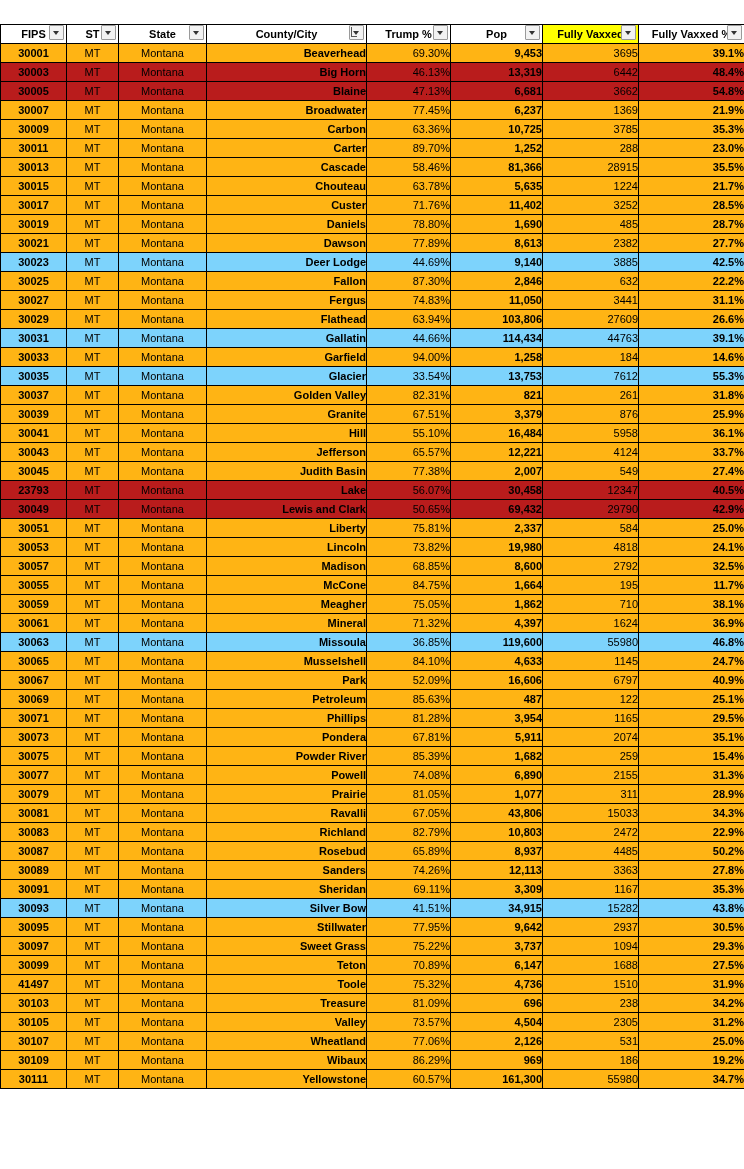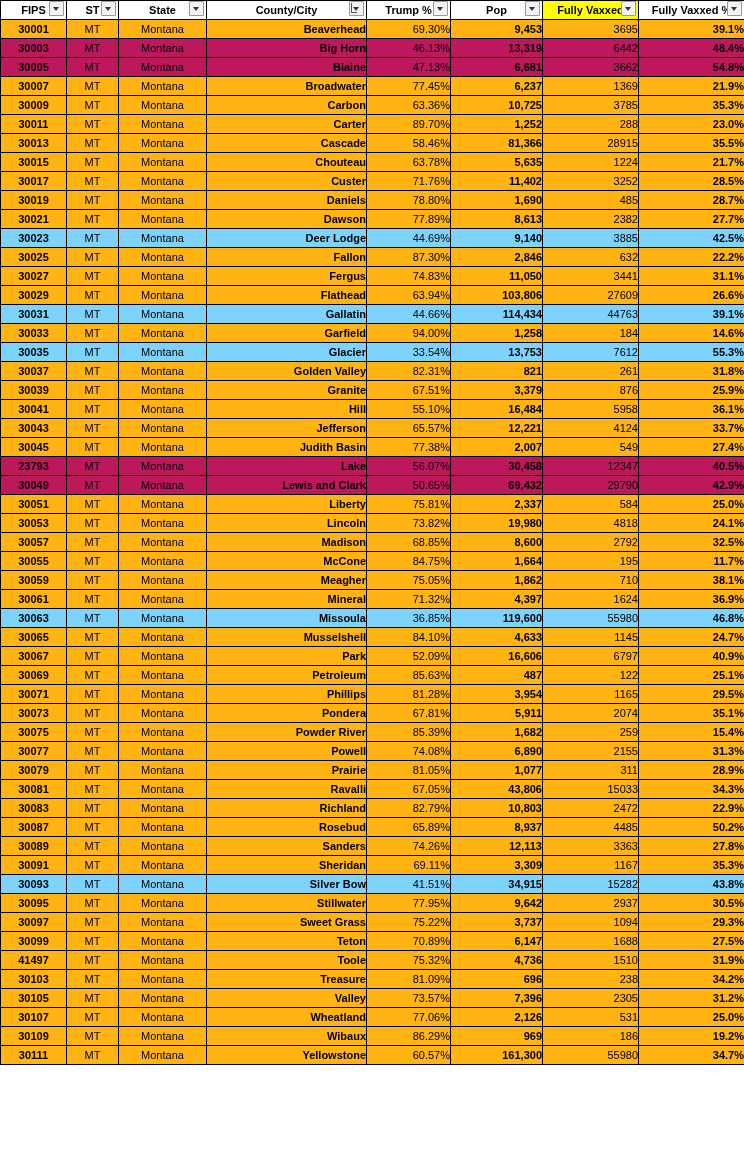--- a/index.html
+++ b/index.html
@@ -8,20 +8,21 @@
     background: #ffffff;
   }
   body {
     font-family: "Liberation Sans", sans-serif;
     width: 744px;
   }
   table.sheet {
     border-collapse: collapse;
     width: 744px;
     table-layout: fixed;
+    margin-top: 24px;
   }
   table.sheet th, table.sheet td {
     border: 1px solid #000000;
     font-size: 11px;
     padding: 0;
     height: 19px;
     box-sizing: border-box;
     overflow: hidden;
     white-space: nowrap;
   }
@@ -86,21 +87,21 @@
   td.st     { text-align: center; }
   td.state  { text-align: center; }
   td.county { text-align: right;  padding-right: 5px; font-weight: bold; }
   td.trump  { text-align: right;  padding-right: 5px; }
   td.pop    { text-align: right;  padding-right: 5px; font-weight: bold; }
   td.vax    { text-align: right;  padding-right: 5px; }
   td.vaxpct { text-align: right;  padding-right: 5px; font-weight: bold; }
 
   
   tr.r-orange td { background: #ffb414; }
-  tr.r-yellow td { background: #be185d; }
+  tr.r-yellow td { background: #b91c1c; }
   tr.r-blue   td { background: #7dd3fc; }
 </style>
 </head>
 <body>
 
 <table class="sheet">
   <colgroup>
     <col class="c-fips">
       <col class="c-st">
       <col class="c-state">
@@ -656,21 +657,21 @@
         <td class="pop">696</td>
         <td class="vax">238</td>
         <td class="vaxpct">34.2%</td>
       </tr>
       <tr class="r-orange">
         <td class="fips">30105</td>
         <td class="st">MT</td>
         <td class="state">Montana</td>
         <td class="county">Valley</td>
         <td class="trump">73.57%</td>
-        <td class="pop">7,396</td>
+        <td class="pop">4,504</td>
         <td class="vax">2305</td>
         <td class="vaxpct">31.2%</td>
       </tr>
       <tr class="r-orange">
         <td class="fips">30107</td>
         <td class="st">MT</td>
         <td class="state">Montana</td>
         <td class="county">Wheatland</td>
         <td class="trump">77.06%</td>
         <td class="pop">2,126</td>

